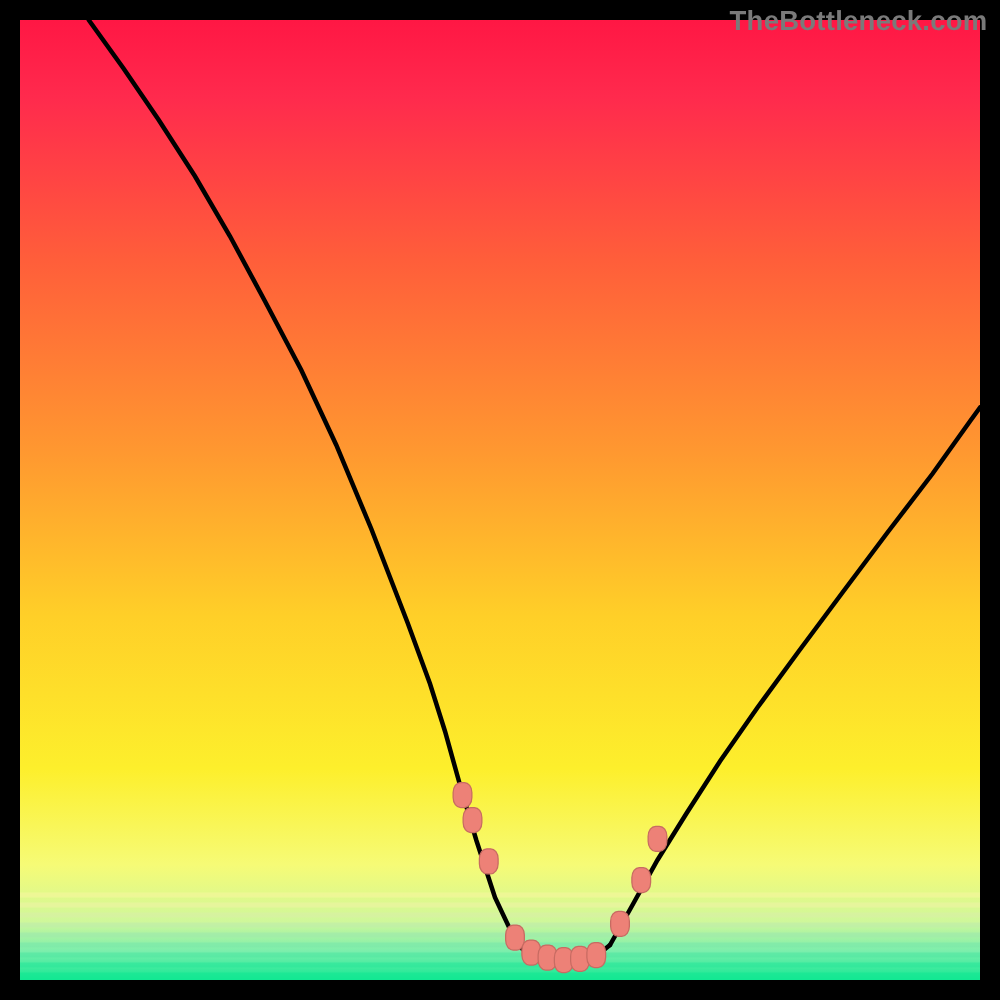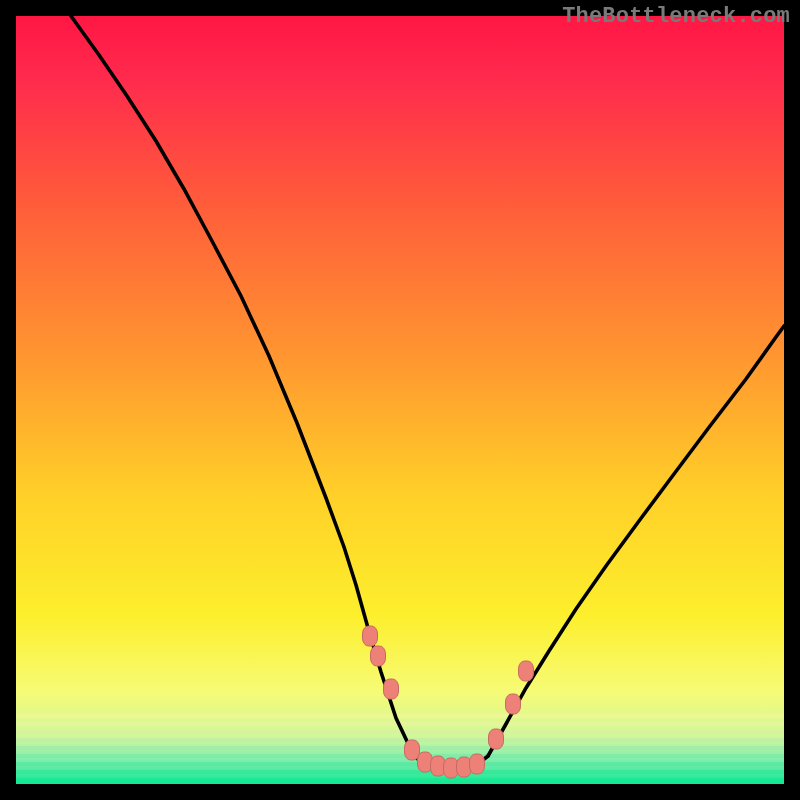--- a/index.html
+++ b/index.html
@@ -7,21 +7,21 @@
     position: relative;
     width: 800px;
     height: 800px;
     margin: 0;
   }
   svg { display: block; }
   .watermark {
     position: absolute;
     top: 4px;
     right: 10px;
-    font-family: Liberation Mono, monospace;
+    font-family: Liberation Sans, sans-serif;
     font-size: 22px;
     font-weight: 600;
     color: #7a7a7a;
     letter-spacing: 0.2px;
     pointer-events: none;
   }
 </style>
 </head>
 <body>
 

